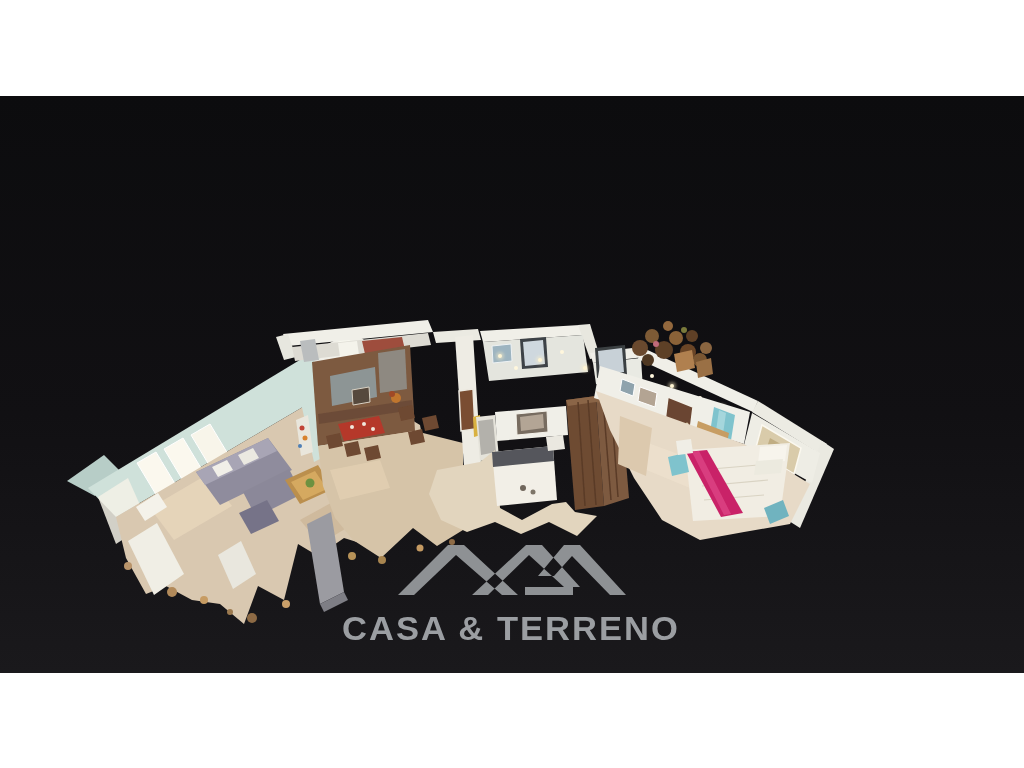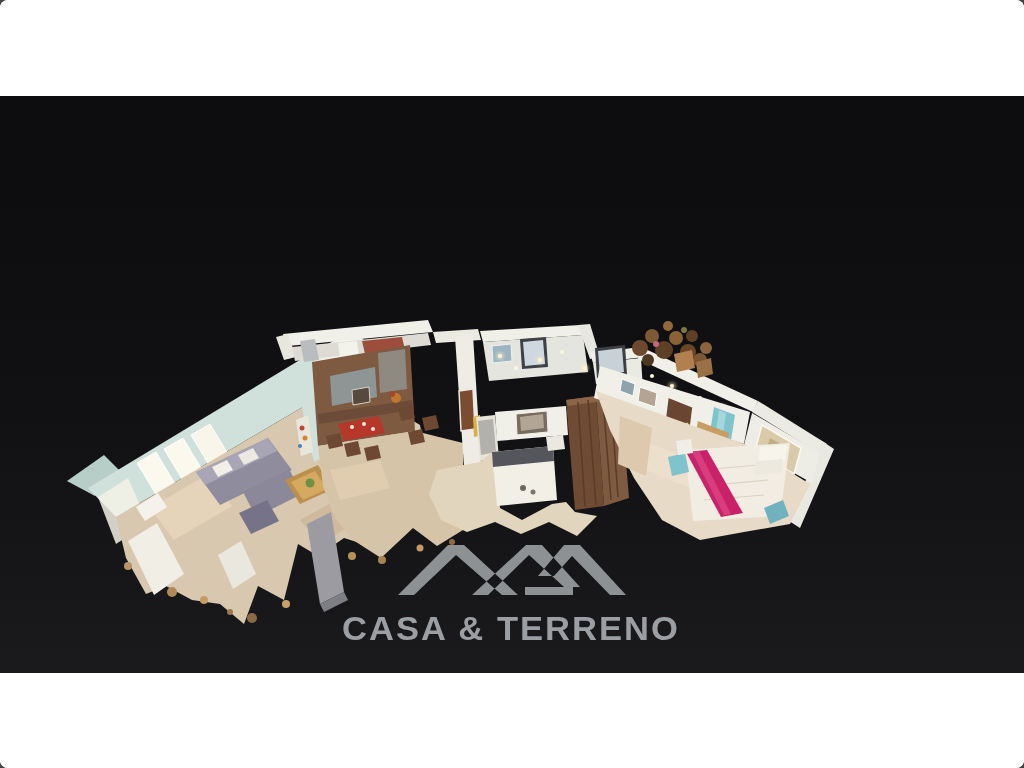--- a/index.html
+++ b/index.html
@@ -1,17 +1,17 @@
 <!DOCTYPE html>
 <html style="--white_band: #ffffff; --backdrop_top: #0c0c0e; --backdrop_bottom: #1a191c; --logo_mark: #8e9194; --logo_text: #9b9ea2; --wood_floor: #d9c8b0; --wood_mid: #d6c4a8; --wall_white: #f0efe8; --wall_mint: #cfe1da; --sofa_gray: #8f8c9d; --accent_wood: #7d5a41; --bed_magenta: #c92467; --teal_accent: #7fc3cd; --wardrobe_brown: #6e4b33;"><head>
 <meta charset="utf-8">
 <style>
   html,body{margin:0;padding:0;background:#444;}
   .stage{position:relative;width:1024px;height:768px;margin:0 auto;background:#fff;overflow:hidden;
-         font-family:"Liberation Sans", sans-serif;border-radius:8px;}
+         font-family:"Liberation Sans", sans-serif;}
   svg{display:block}
   .c-logo-mark{fill:var(--logo_mark,#8e9194);}
   .c-logo-text{fill:var(--logo_text,#9b9ea2);font-family:"Liberation Sans",sans-serif;}
   .c-wood{fill:var(--wood_floor,#d9c8b0);}
   .c-wood-mid{fill:var(--wood_mid,#d6c4a8);}
   .c-wall{fill:var(--wall_white,#f0efe8);}
   .c-mint{fill:var(--wall_mint,#cfe1da);}
   .c-sofa{fill:var(--sofa_gray,#8f8c9d);}
   .c-accent{fill:var(--accent_wood,#7d5a41);}
   .c-magenta{fill:var(--bed_magenta,#c92467);}

